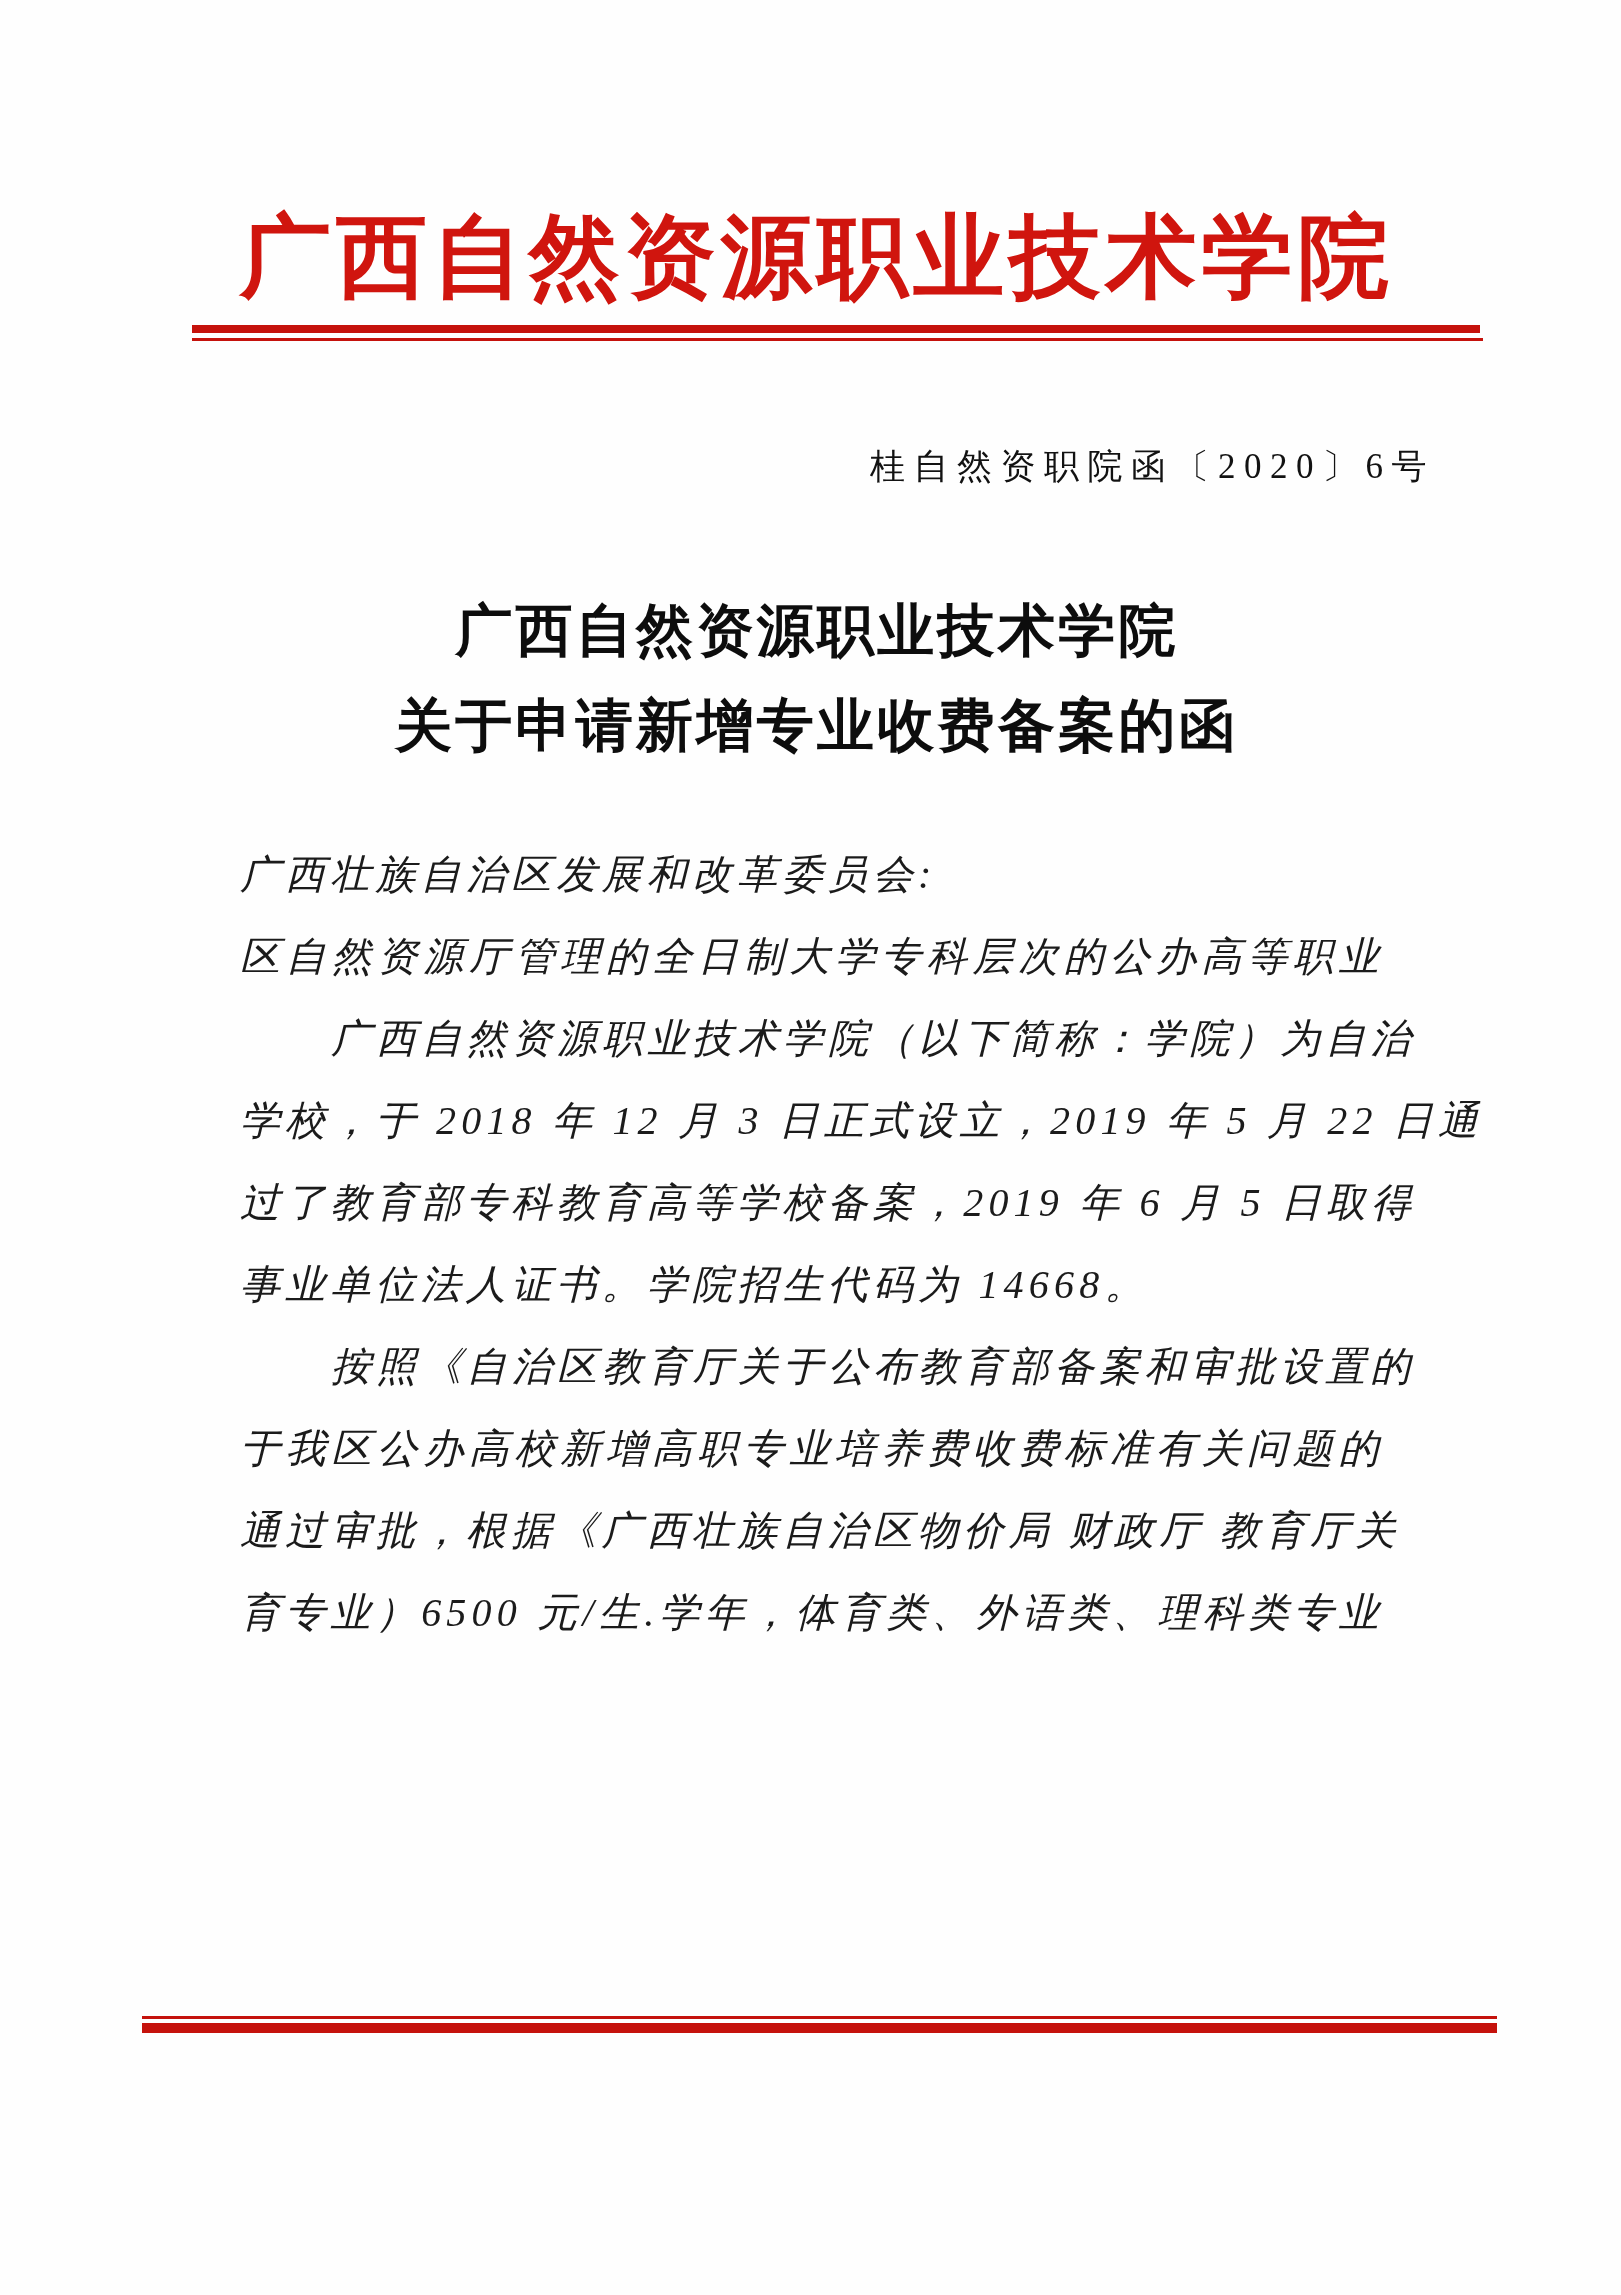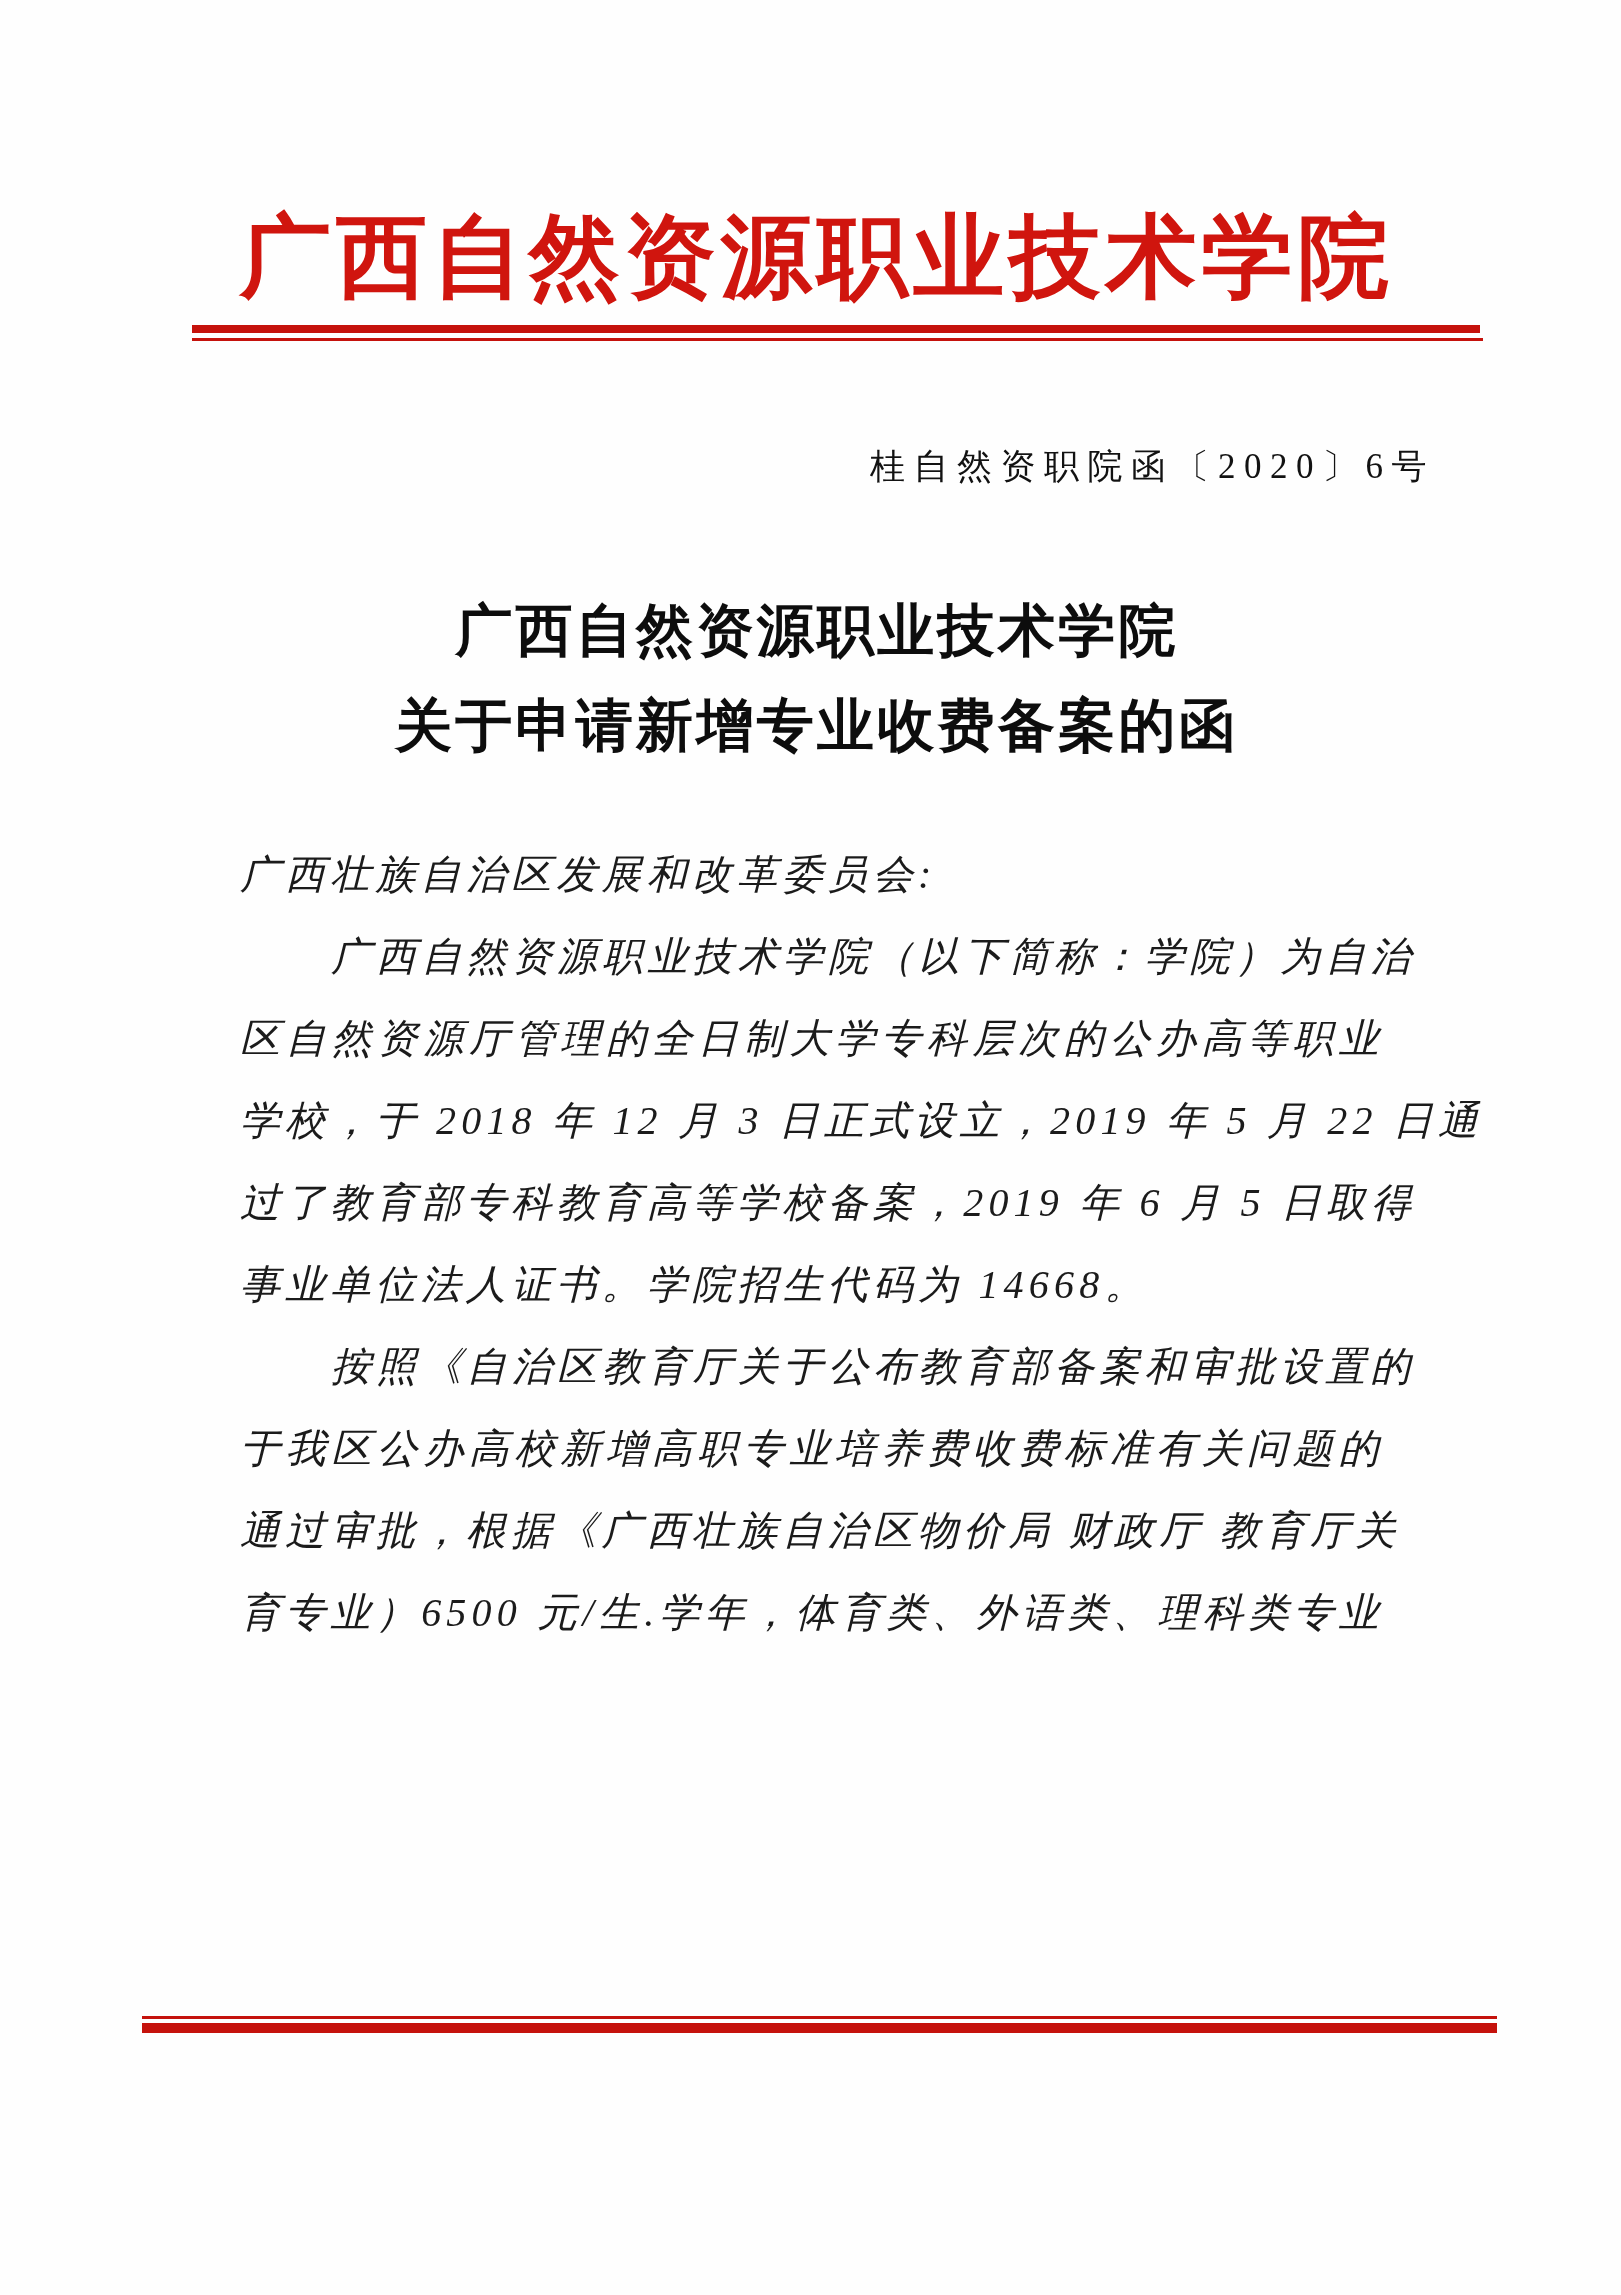--- a/index.html
+++ b/index.html
@@ -99,22 +99,22 @@
 
   <div class="docnum">桂自然资职院函〔2020〕6号</div>
 
   <div class="doc-title">
     <div>广西自然资源职业技术学院</div>
     <div>关于申请新增专业收费备案的函</div>
   </div>
 
   <div class="body-block">
     <div class="bline natural">广西壮族自治区发展和改革委员会:</div>
+    <div class="bline">区自然资源厅管理的全日制大学专科层次的公办高等职业</div>
     <div class="bline indent">广西自然资源职业技术学院（以下简称：学院）为自治</div>
-    <div class="bline">区自然资源厅管理的全日制大学专科层次的公办高等职业</div>
     <div class="bline">学校，于 2018 年 12 月 3 日正式设立，2019 年 5 月 22 日通</div>
     <div class="bline">过了教育部专科教育高等学校备案，2019 年 6 月 5 日取得</div>
     <div class="bline natural">事业单位法人证书。学院招生代码为 14668。</div>
     <div class="bline indent">按照《自治区教育厅关于公布教育部备案和审批设置的</div>
     <div class="bline">于我区公办高校新增高职专业培养费收费标准有关问题的</div>
     <div class="bline">通过审批，根据《广西壮族自治区物价局 财政厅 教育厅关</div>
     <div class="bline">育专业）6500 元/生.学年，体育类、外语类、理科类专业</div>
   </div>
 
   <div class="rule rule-bot-thin"></div>

